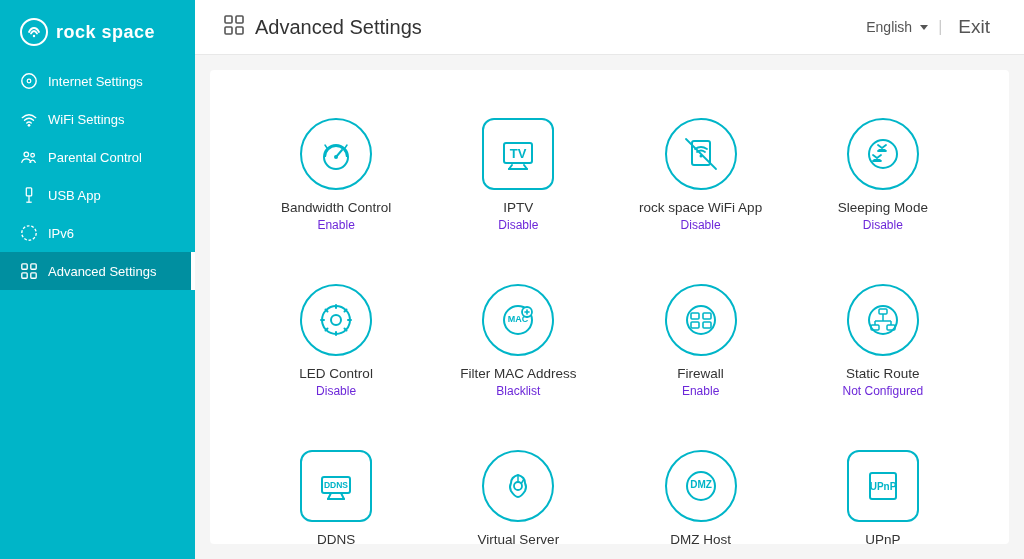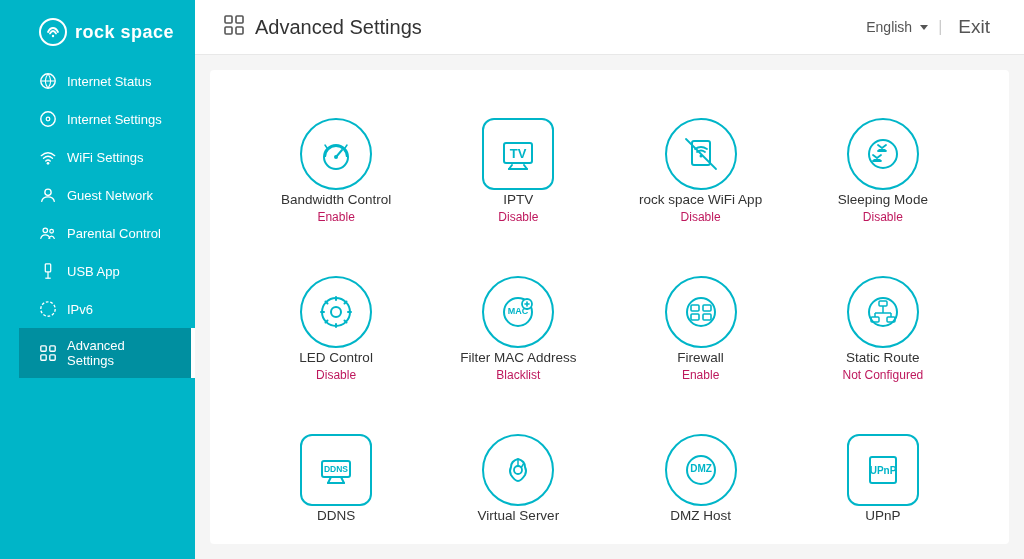--- a/index.html
+++ b/index.html
@@ -6,21 +6,20 @@
     body { font-family: 'Segoe UI', Arial, sans-serif; background: #f0f0f0; display: flex; height: 559px; width: 1024px; overflow: hidden; }
 
     
     #sidebar {
       width: 195px;
       background: #00b5c8;
       display: flex;
       flex-direction: column;
       flex-shrink: 0;
       height: 100%;
-      padding-left: 19px;
     }
     #logo-area {
       padding: 18px 20px 16px 20px;
       display: flex;
       align-items: center;
       gap: 8px;
     }
     .logo-icon {
       width: 28px; height: 28px;
       border: 2.5px solid white;
@@ -120,28 +119,28 @@
       cursor: pointer;
       border-radius: 6px;
       transition: background 0.15s;
     }
 
     .card-icon-wrap {
       width: 72px; height: 72px;
       border: 2px solid #00b5c8;
       border-radius: 50%;
       display: flex; align-items: center; justify-content: center;
-      margin-bottom: 2px;
+      margin-bottom: 10px;
     }
     .card-icon-wrap.square {
       border-radius: 12px;
     }
     .card-icon-wrap svg { width: 38px; height: 38px; }
     .card-label { font-size: 13.5px; color: #333; font-weight: 500; margin-bottom: 3px; }
-    .card-status { font-size: 12px; color: #be185d; text-align: center; }
+    .card-status { font-size: 12px; color: #6d28d9; text-align: center; }
 
     
     .chevron-down {
       display: inline-block;
       width: 0; height: 0;
       border-left: 4px solid transparent;
       border-right: 4px solid transparent;
       border-top: 5px solid #555;
       margin-left: 4px; vertical-align: middle;
     }
@@ -155,50 +154,34 @@
       <svg viewBox="0 0 16 16" fill="none" xmlns="http://www.w3.org/2000/svg">
         <path d="M3 8 Q5 4 8 4 Q11 4 13 8" stroke="white" stroke-width="1.8" fill="none" stroke-linecap="round"></path>
         <path d="M5 9.5 Q6.5 7 8 7 Q9.5 7 11 9.5" stroke="white" stroke-width="1.8" fill="none" stroke-linecap="round"></path>
         <circle cx="8" cy="12" r="1.2" fill="white"></circle>
       </svg>
     </div>
     <span class="logo-text">rock space</span>
   </div>
 
   <div class="nav-item">
-    <svg class="nav-icon" viewBox="0 0 20 20" fill="none" xmlns="http://www.w3.org/2000/svg">
-      <circle cx="10" cy="10" r="8" stroke="white" stroke-width="1.6"></circle>
-      <path d="M10 2 Q13 6 13 10 Q13 14 10 18" stroke="white" stroke-width="1.2" fill="none"></path>
-      <path d="M10 2 Q7 6 7 10 Q7 14 10 18" stroke="white" stroke-width="1.2" fill="none"></path>
-      <line x1="2.5" y1="10" x2="17.5" y2="10" stroke="white" stroke-width="1.2"></line>
-    </svg>
-    <span>Internet Status</span>
-  </div>
-  <div class="nav-item">
     <svg class="nav-icon" viewBox="0 0 20 20" fill="none">
       <circle cx="10" cy="10" r="8" stroke="white" stroke-width="1.6"></circle>
       <circle cx="10" cy="10" r="2" stroke="white" stroke-width="1.4"></circle>
     </svg>
     <span>Internet Settings</span>
   </div>
   <div class="nav-item">
     <svg class="nav-icon" viewBox="0 0 20 20" fill="none">
       <path d="M2.5 8.5 Q10 2 17.5 8.5" stroke="white" stroke-width="1.5" fill="none" stroke-linecap="round"></path>
       <path d="M5 11.5 Q10 7 15 11.5" stroke="white" stroke-width="1.5" fill="none" stroke-linecap="round"></path>
       <path d="M7.5 14.5 Q10 12 12.5 14.5" stroke="white" stroke-width="1.5" fill="none" stroke-linecap="round"></path>
       <circle cx="10" cy="17" r="1.5" fill="white"></circle>
     </svg>
     <span>WiFi Settings</span>
-  </div>
-  <div class="nav-item">
-    <svg class="nav-icon" viewBox="0 0 20 20" fill="none">
-      <circle cx="10" cy="7" r="3.5" stroke="white" stroke-width="1.5"></circle>
-      <path d="M3 17 Q4 12 10 12 Q16 12 17 17" stroke="white" stroke-width="1.5" fill="none" stroke-linecap="round"></path>
-    </svg>
-    <span>Guest Network</span>
   </div>
   <div class="nav-item">
     <svg class="nav-icon" viewBox="0 0 20 20" fill="none">
       <circle cx="7" cy="7" r="2.5" stroke="white" stroke-width="1.4"></circle>
       <path d="M2 16 Q3 12 7 12 Q11 12 12 16" stroke="white" stroke-width="1.4" fill="none" stroke-linecap="round"></path>
       <circle cx="14" cy="8" r="2" stroke="white" stroke-width="1.4"></circle>
       <path d="M11 16 Q12 13.5 14 13.5 Q16 13.5 17 16" stroke="white" stroke-width="1.4" fill="none" stroke-linecap="round"></path>
     </svg>
     <span>Parental Control</span>
   </div>

